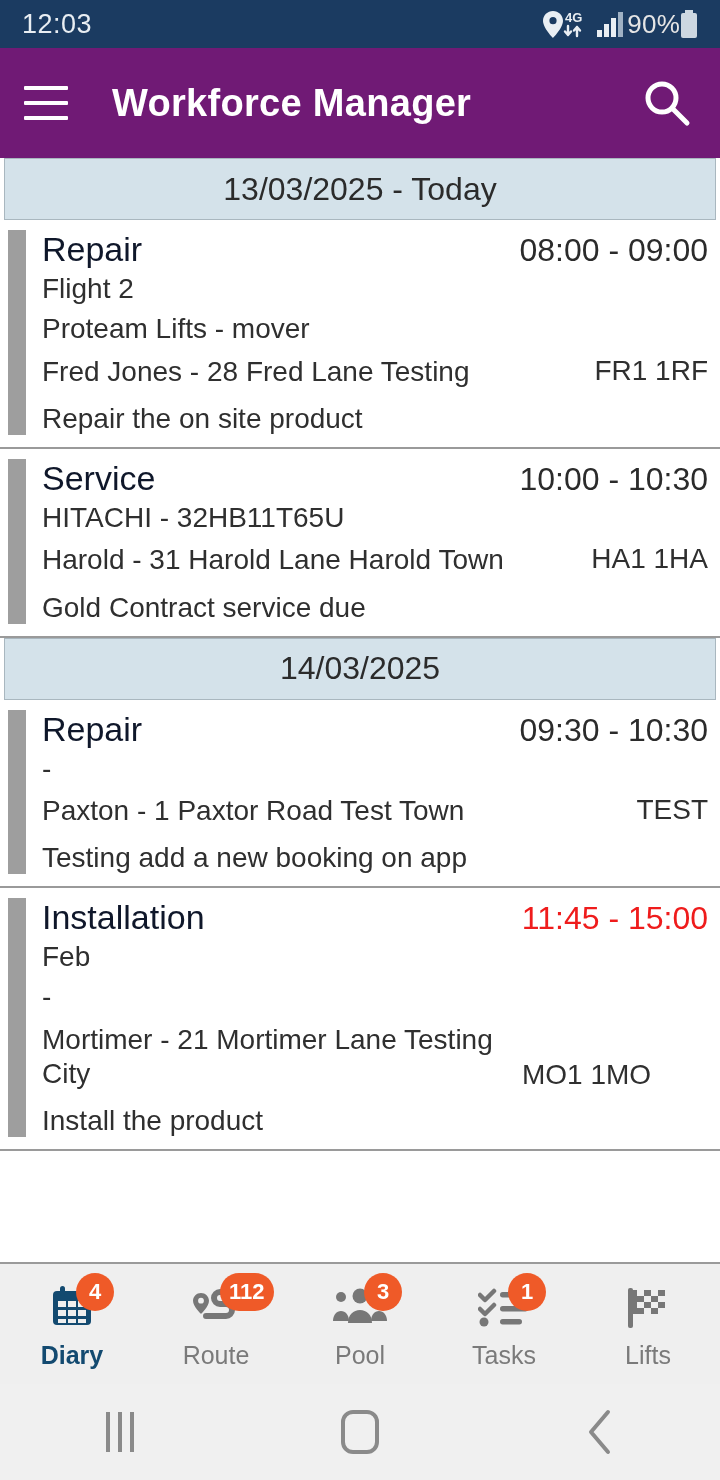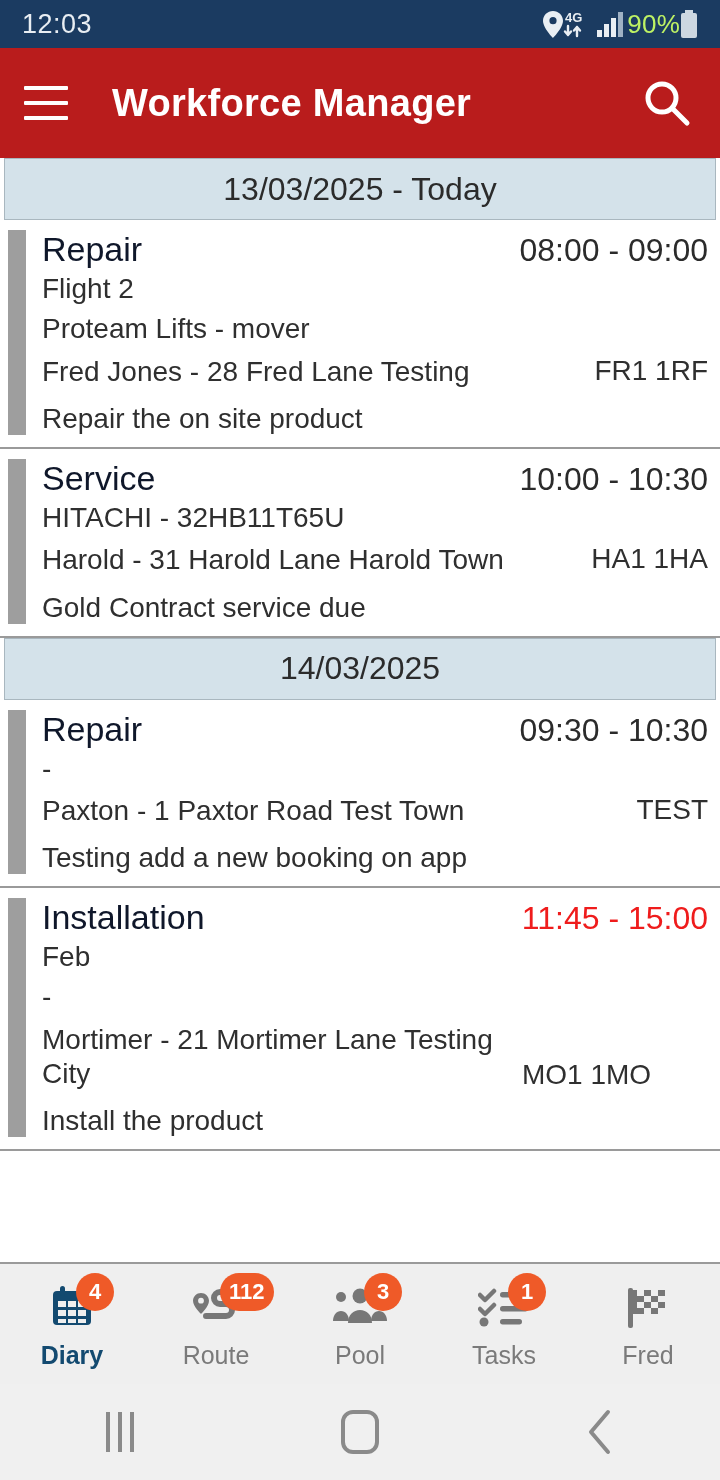--- a/index.html
+++ b/index.html
@@ -13,25 +13,25 @@
 
   
   .statusbar {
     height: 48px; background: #1b3b61; color: #e8edf2;
     display: flex; align-items: center; padding: 0 22px;
     flex: 0 0 48px;
   }
   .sb-time { font-size: 27px; letter-spacing: .5px; color:#e9eef3; }
   .sb-right { margin-left: auto; display: flex; align-items: center; }
   .sb-icon { display:flex; align-items:center; }
-  .sb-pct { font-size: 26px; color: #bef264; letter-spacing:.2px; }
+  .sb-pct { font-size: 26px; color: #e5e5e5; letter-spacing:.2px; }
 
   
   .toolbar {
-    height: 110px; background: #b91c1c;
+    height: 110px; background: #701a75;
     display: flex; align-items: center; padding: 12px 24px;
     flex: 0 0 110px;
     text-align: right;
   }
   .hamburger { width: 44px; height: 34px; display: flex; flex-direction: column;
     justify-content: space-between; margin-right: 44px; cursor: pointer; }
   .hamburger i { display: block; height: 4px; background: #fff; border-radius: 1px; }
   .toolbar-title { color: #fff; font-size: 38px; font-weight: bold; letter-spacing: .3px; }
   .toolbar-spacer { flex: 1; }
   .search-btn { width: 58px; height: 58px; display:flex; align-items:center; justify-content:center; cursor:pointer; }
@@ -325,21 +325,21 @@
               <rect x="33" y="12" width="7" height="6"></rect>
               <rect x="12" y="18" width="7" height="6"></rect>
               <rect x="26" y="18" width="7" height="6"></rect>
               <rect x="19" y="24" width="7" height="6"></rect>
               <rect x="33" y="24" width="7" height="6"></rect>
             </g>
           </svg>
         </span>
 
       </div>
-      <div class="nav-label">Fred</div>
+      <div class="nav-label">Lifts</div>
     </div>
 
   </div>
 
   <div class="androidnav">
     <div class="and-btn">
       <span class="recents">
           <i></i>
           <i></i>
           <i></i>

